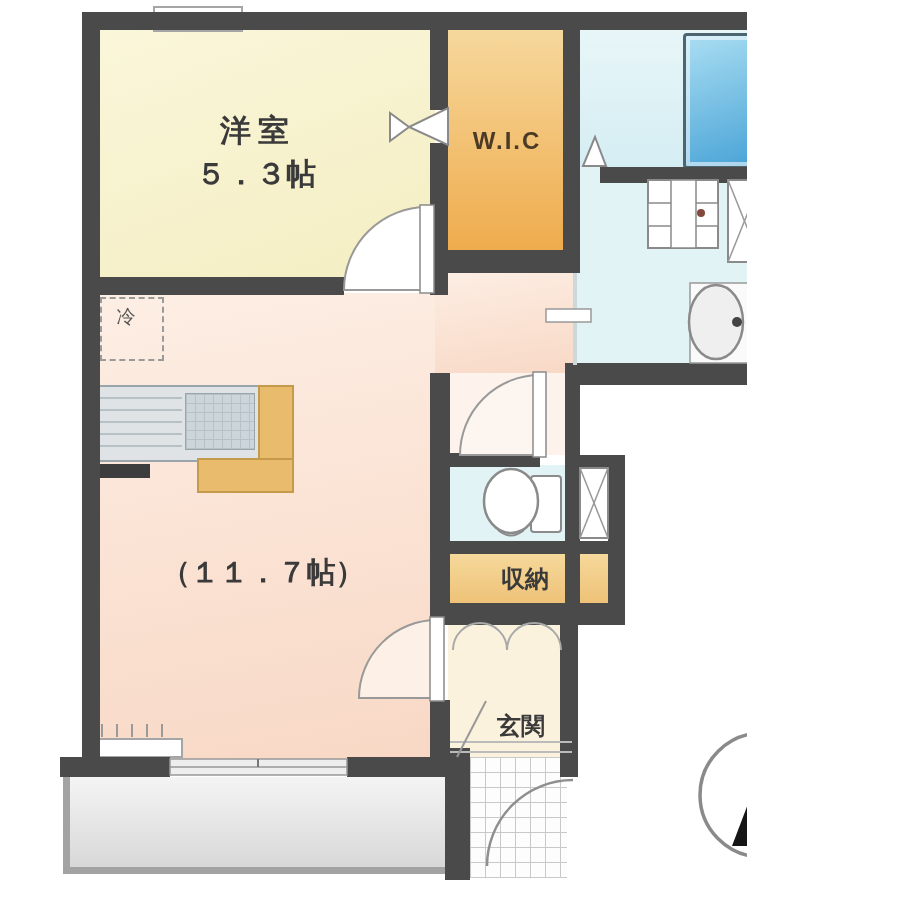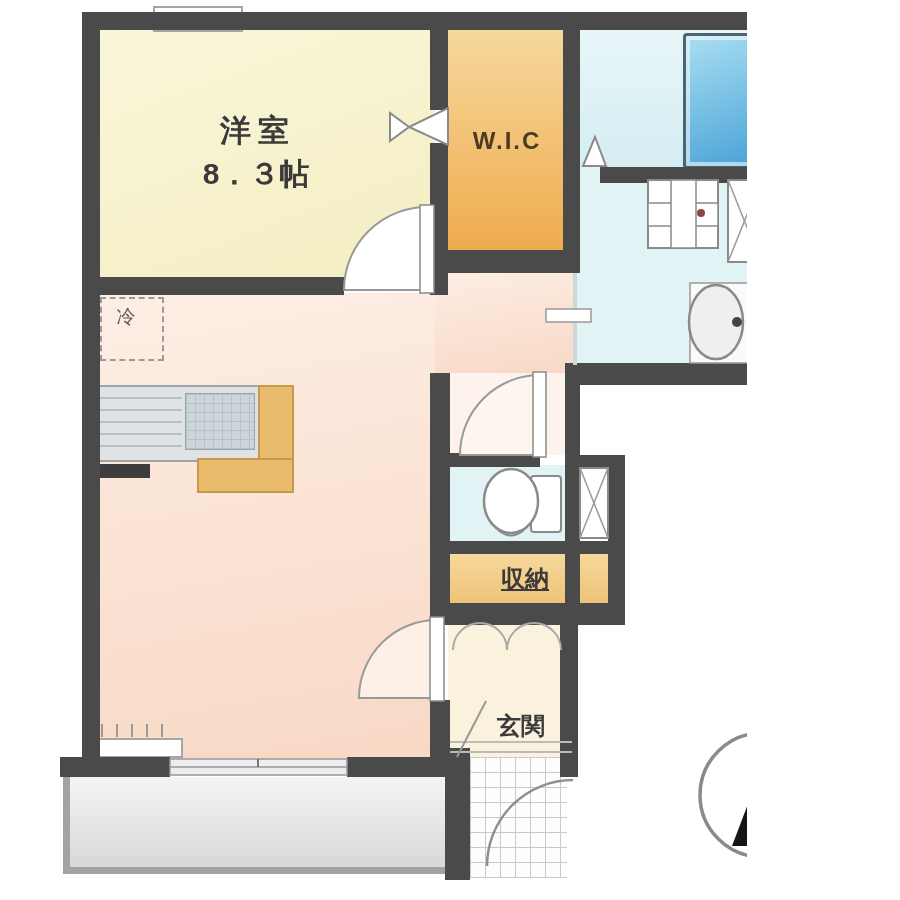--- a/index.html
+++ b/index.html
@@ -183,25 +183,26 @@
       <line x1="608" y1="468" x2="580" y2="538" stroke="#999" stroke-width="1.5"></line>
     </g>
 
     <g>
       <circle cx="762" cy="795" r="62" fill="none" stroke="#8a8a8a" stroke-width="3.5"></circle>
       <polygon points="762,767 732,846 792,846" fill="#151515"></polygon>
     </g>
   </svg>
 
   <div class="label" style="left:258px;top:130px;font-size:31px;letter-spacing:7px;">洋室</div>
-  <div class="label" style="left:256px;top:174px;font-size:30px;">8．３帖</div>
+  <div class="label" style="left:256px;top:174px;font-size:30px;">５．３帖</div>
 
   <div class="label" style="left:507px;top:141px;font-size:24px;letter-spacing:2px;color:#4a3a26;">W.I.C</div>
 
   <div class="label" style="left:126px;top:316px;font-size:19px;font-weight:normal;color:#555;">冷</div>
 
-
-  <div class="label" style="left:525px;top:579px;font-size:24px;text-decoration:underline;">収納</div>
+  <div class="label" style="left:263px;top:572px;font-size:29px;">（１１．７帖）</div>
+
+  <div class="label" style="left:525px;top:579px;font-size:24px;">収納</div>
 
   <div class="label" style="left:521px;top:726px;font-size:24px;">玄関</div>
 
   <div class="label" style="left:762px;top:756px;font-size:19px;color:#222;">N</div>
 </div>
 
 </body></html>

